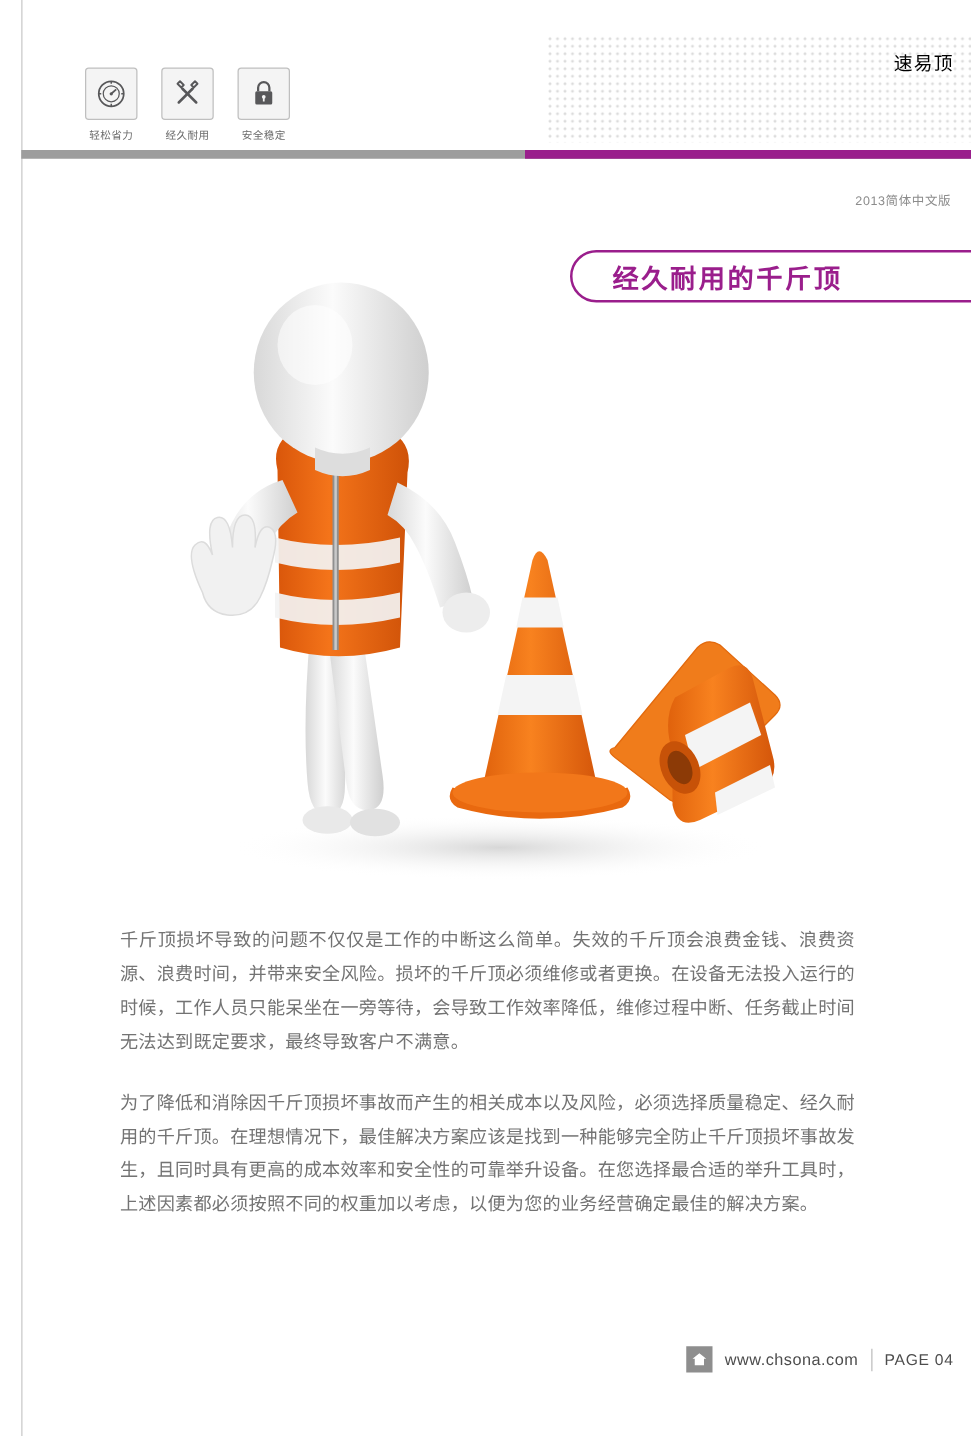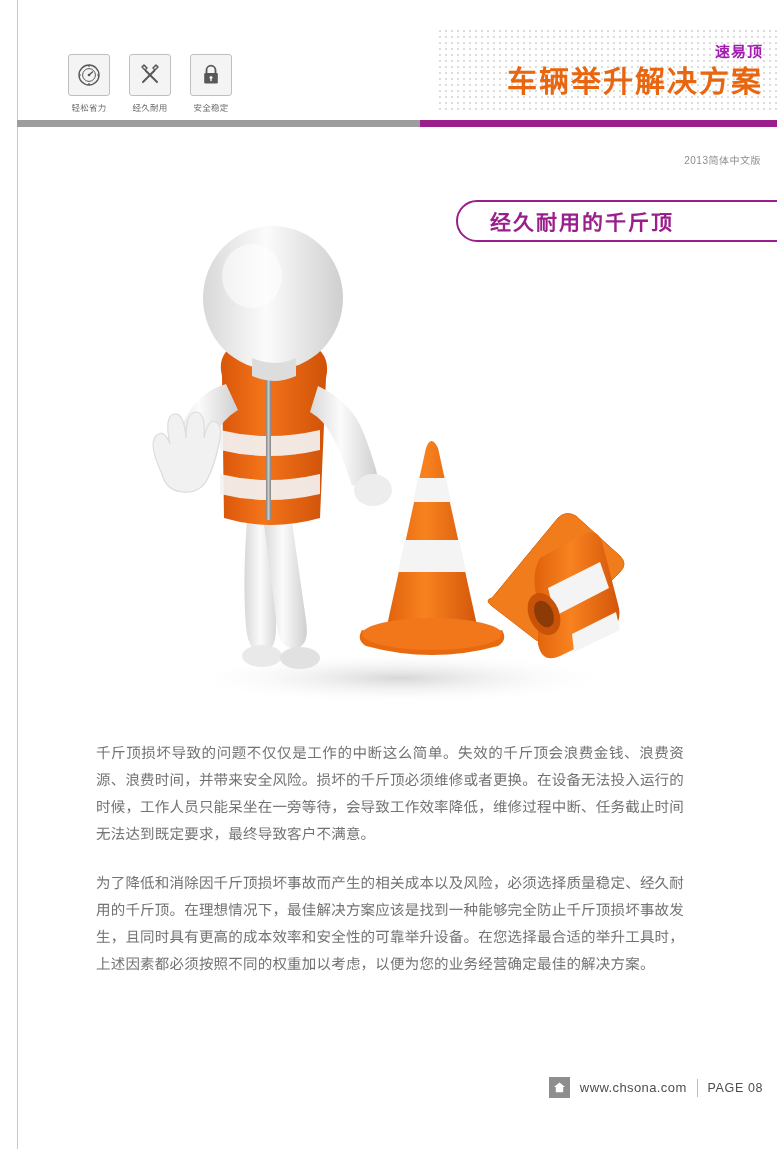--- a/index.html
+++ b/index.html
@@ -84,22 +84,22 @@
   }
 
   .title-block {
     position: absolute;
     right: 14px;
     top: 44px;
     text-align: right;
   }
   .brand-small {
     font-size: 15px;
-    font-weight: bold;
-    color: #a21caf;
+    font-weight: normal;
+    color: #000000;
     letter-spacing: 1px;
     line-height: 1;
   }
   .main-title {
     margin-top: 7px;
     font-size: 30px;
     font-weight: bold;
     color: #e8660f;
     letter-spacing: 2px;
     line-height: 1.05;
@@ -272,21 +272,20 @@
             <rect x="12.3" y="15.8" width="1.4" height="3.4" fill="#f4f4f4"></rect>
           </svg>
         </div>
         <div class="badge-label">安全稳定</div>
       </div>
 
     </div>
 
     <div class="title-block">
       <div class="brand-small">速易顶</div>
-      <div class="main-title">车辆举升解决方案</div>
     </div>
 
     <div class="header-bar"></div>
     <div class="header-bar-accent"></div>
     <div class="edition">2013简体中文版</div>
   </div>
 
   <div class="section-tag">
     <div class="section-tag-text">经久耐用的千斤顶</div>
   </div>
@@ -366,17 +365,17 @@
 
   <div class="footer">
     <div class="footer-inner">
       <div class="footer-mark">
         <svg width="13" height="13" viewBox="0 0 13 13" aria-hidden="true">
           <path d="M6.5 1.6 L12 6 h-1.8 v5.2 H2.8 V6 H1 z" fill="#ffffff"></path>
         </svg>
       </div>
       <div class="footer-url">www.chsona.com</div>
       <div class="footer-sep"></div>
-      <div class="footer-page">PAGE 08</div>
+      <div class="footer-page">PAGE 04</div>
     </div>
   </div>
 
 </div>
 
 </body></html>

